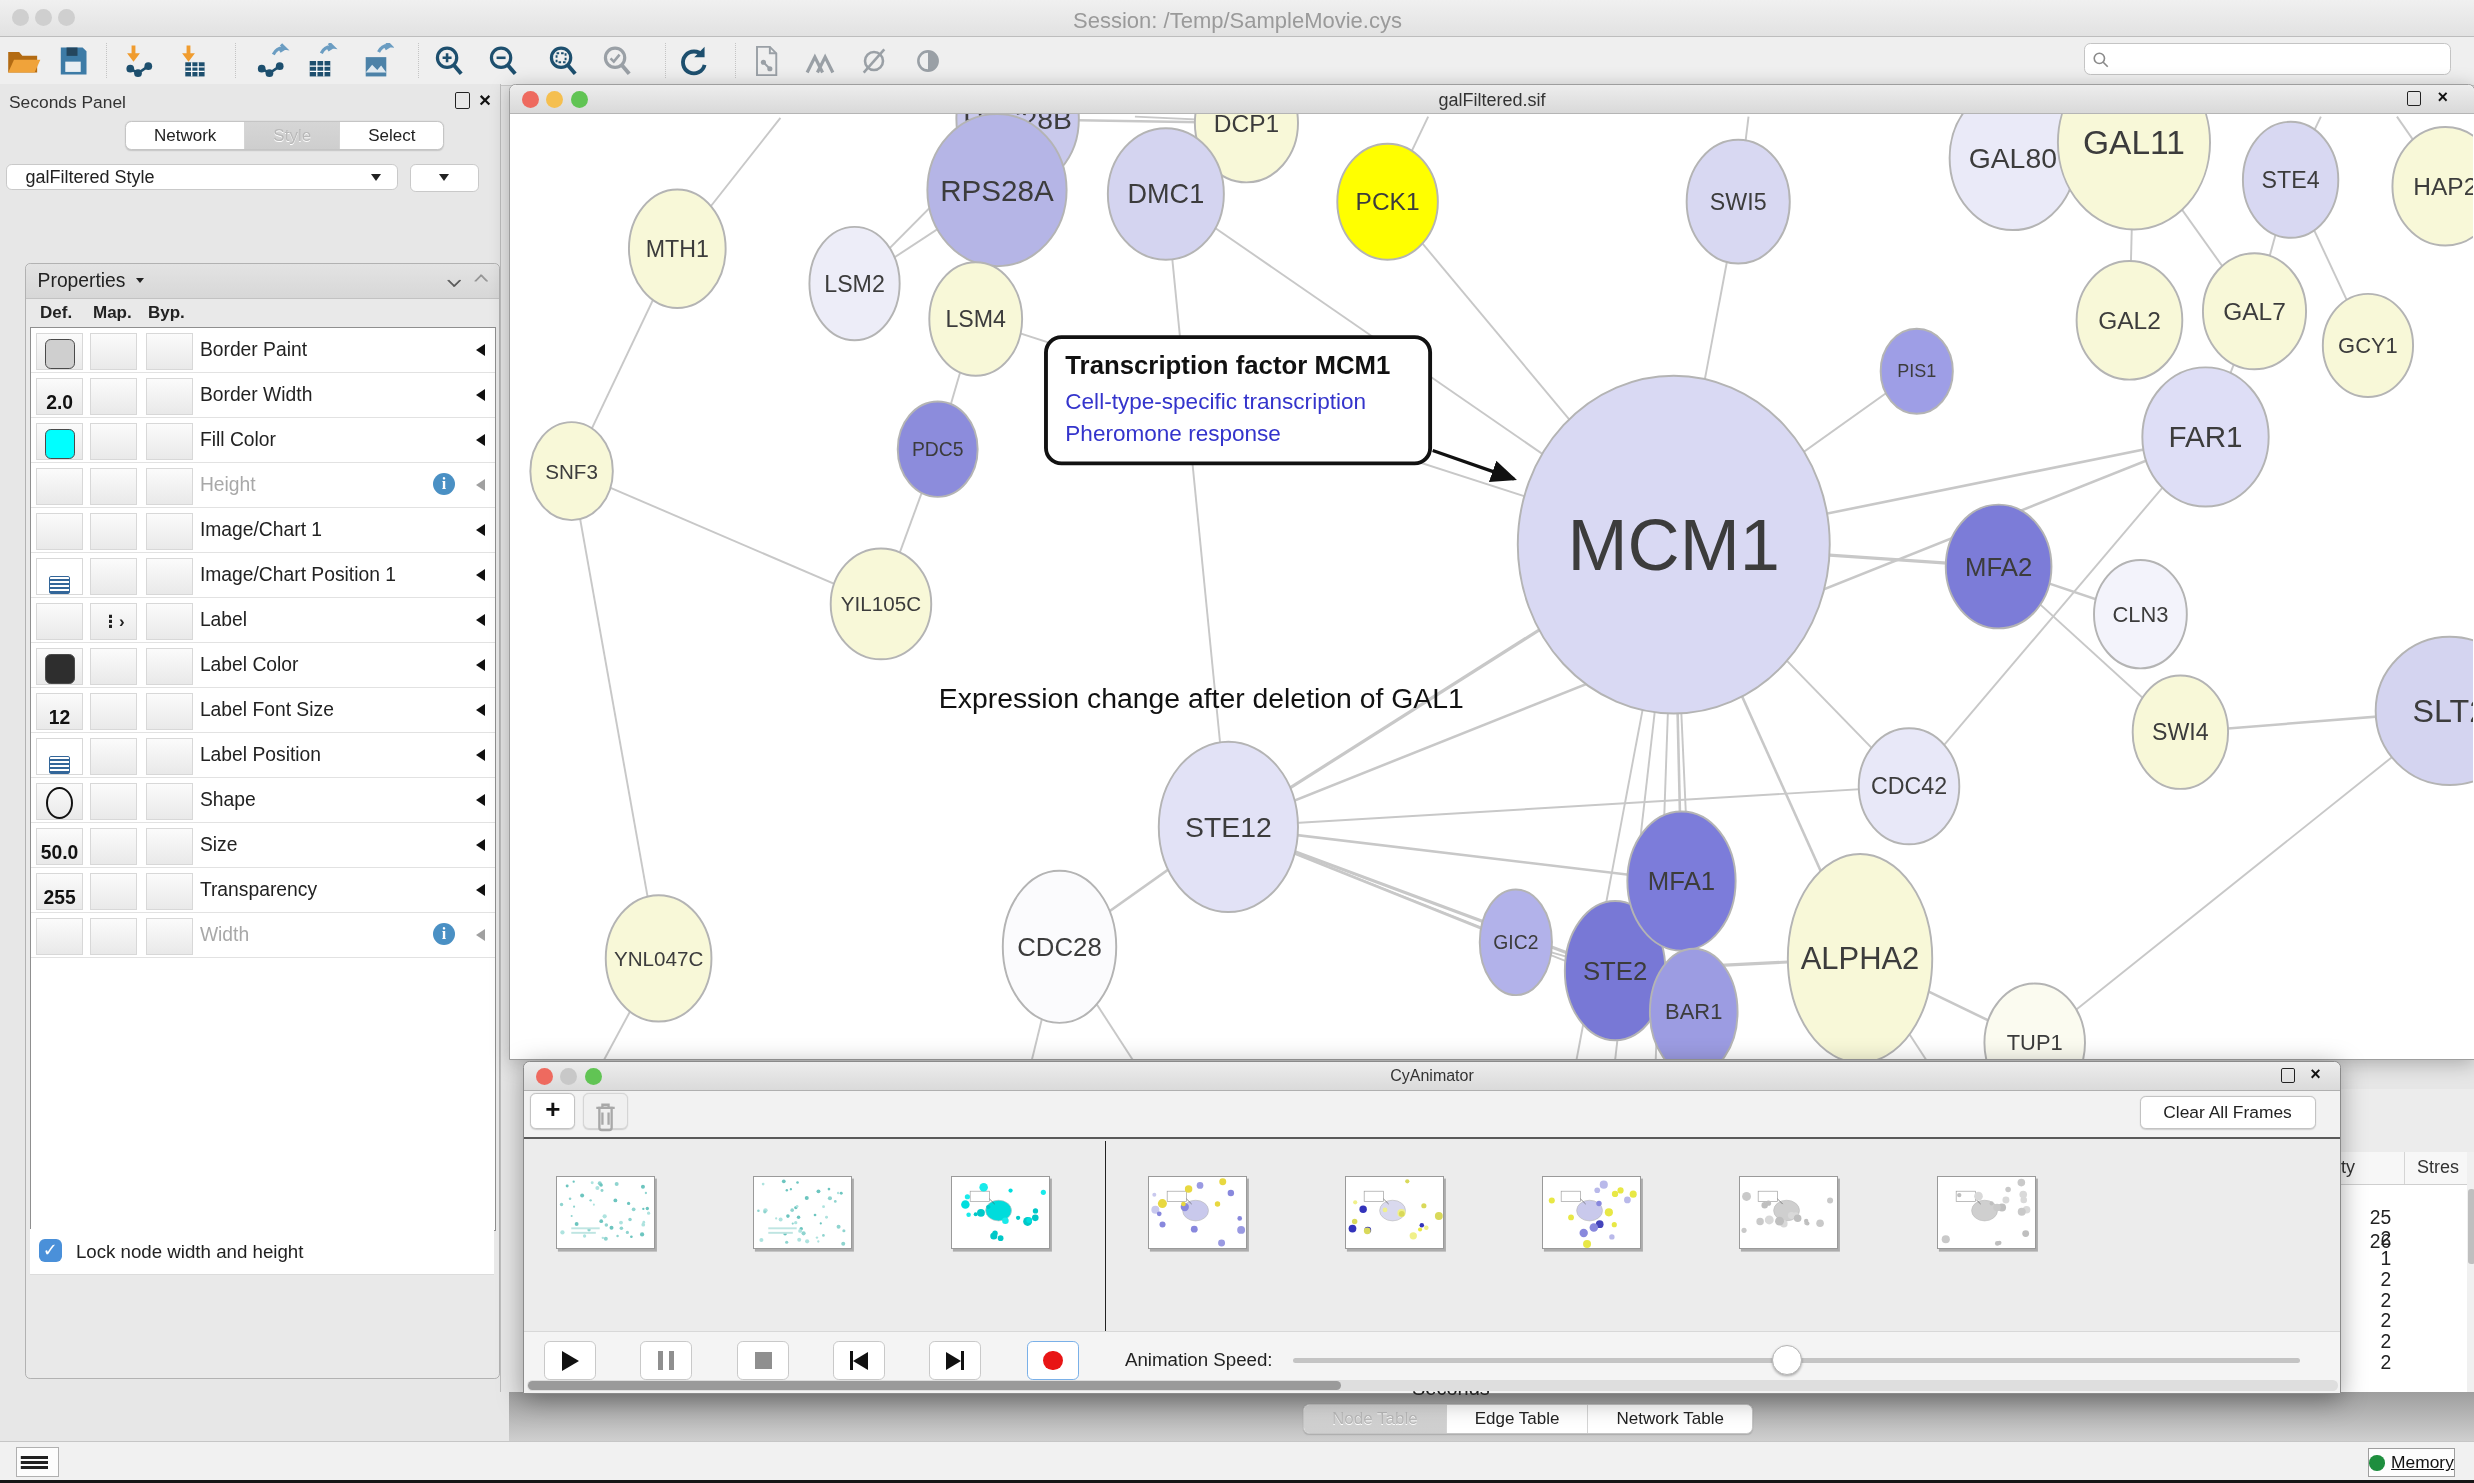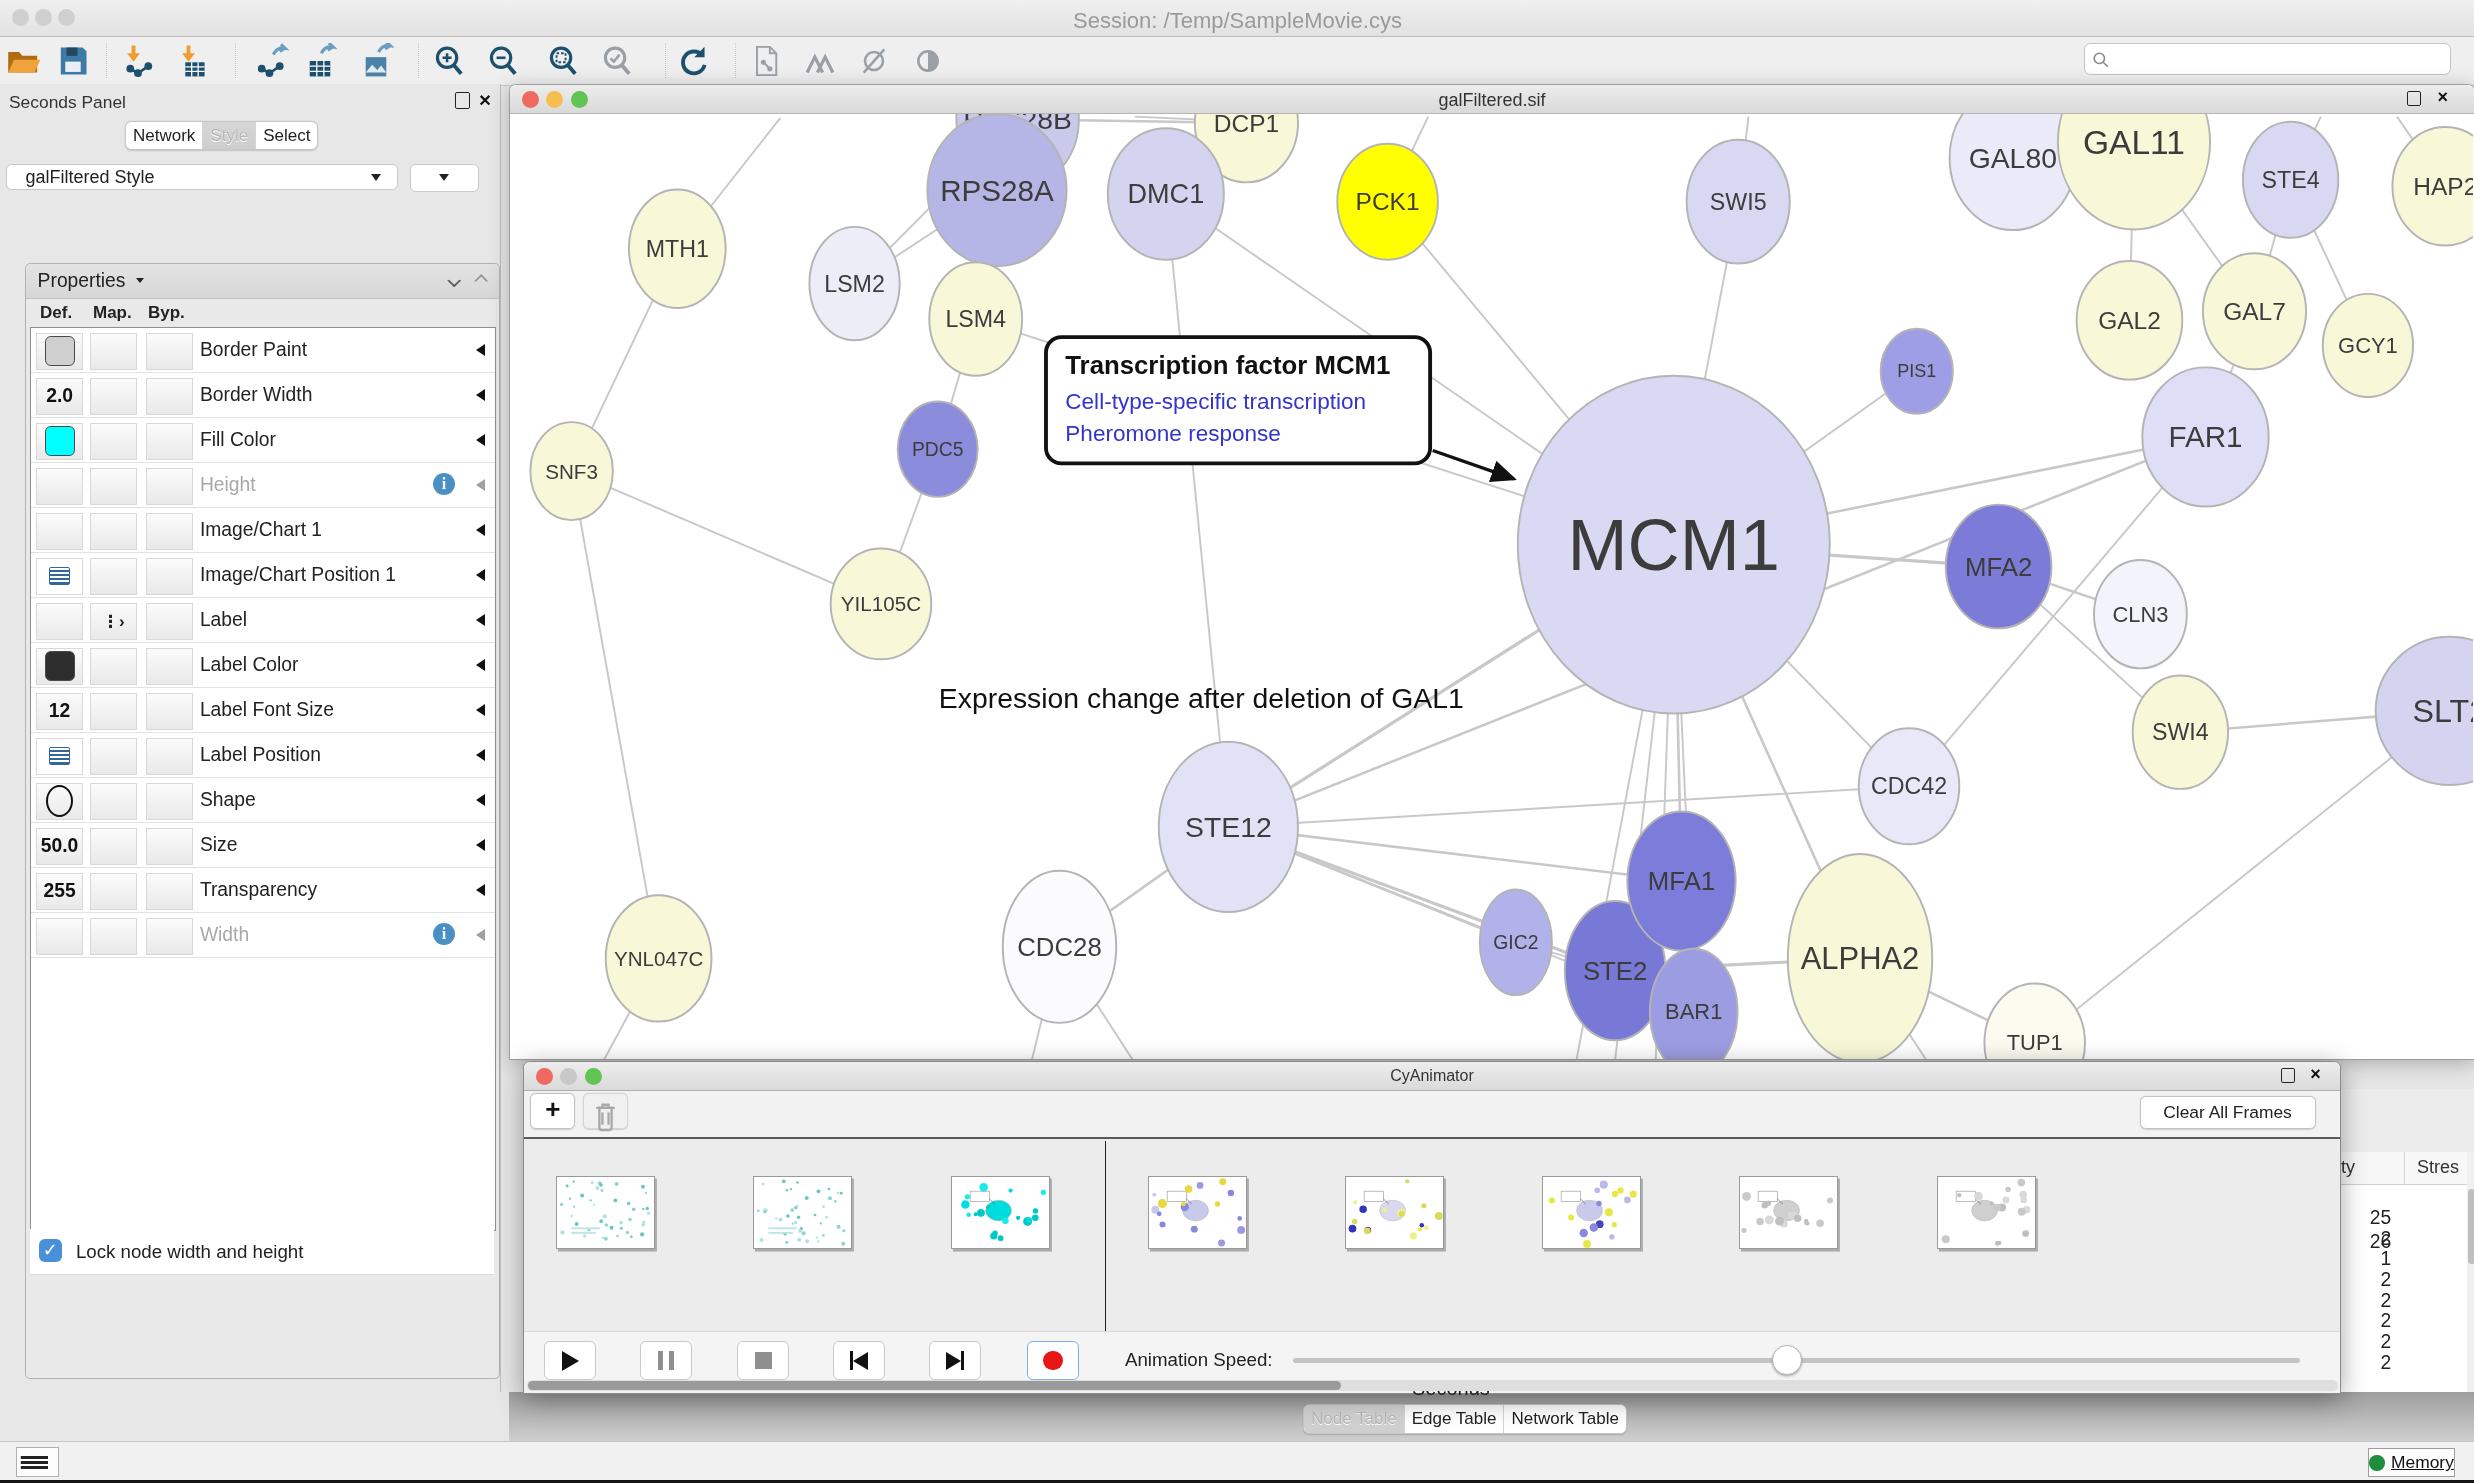--- a/index.html
+++ b/index.html
@@ -11,38 +11,38 @@
   #session-title{width:100%;text-align:center;top:7.7px;font-size:22px;color:#9a9a9a;}
   #main-toolbar{left:0;top:37px;width:2475px;height:48px;background:#efefef;border-bottom:0.6px solid #c9c9c9;}
   .tool{top:5.8px;width:36px;height:36px;}
   .tsep{top:6.4px;width:0;height:35px;border-left:1.3px dotted #c4c4c4;}
   #search-box{left:2084px;top:6.4px;width:365px;height:30px;background:#fff;border:1.3px solid #c4c4c4;border-radius:6.4px;}
   
   #control-panel{left:0;top:84px;width:500px;height:1357px;background:#e7e7e7;border-right:0.6px solid #bdbdbd;}
   #cp-title{left:9px;top:7.7px;font-size:17.4px;color:#333;}
   .float-box{width:13px;height:15.5px;border:1.9px solid #222;border-radius:1.9px;}
   .seg{display:flex;border:0.6px solid #c5c5c5;border-radius:6.4px;overflow:hidden;background:#fff;box-shadow:0 0.6px 1.3px rgba(0,0,0,.15);}
-  .seg>div{padding:0 7px;font-size:17px;color:#222;display:flex;align-items:center;justify-content:center;border-left:0.6px solid #d5d5d5;cursor:default;}
+  .seg>div{padding:0 28px;font-size:17px;color:#222;display:flex;align-items:center;justify-content:center;border-left:0.6px solid #d5d5d5;cursor:default;}
   .seg>div:first-child{border-left:none;}
   .seg>div.sel{background:linear-gradient(#d6d6d6,#cecece);color:#b9b9b9;text-shadow:0 0.6px 0 #fff;}
   #style-select{left:6.4px;top:80px;width:392px;height:26px;background:#fff;border:1.3px solid #c9c9c9;border-radius:5.8px;font-size:18px;color:#222;line-height:24.5px;padding-left:18px;box-sizing:border-box;}
   #style-menu-btn{left:410px;top:80px;width:67px;height:26px;background:#fff;border:1.3px solid #c9c9c9;border-radius:5.8px;}
   .tri-down{width:0;height:0;border-left:5.8px solid transparent;border-right:5.8px solid transparent;border-top:7.7px solid #222;}
   .tri-left{width:0;height:0;border-top:6.4px solid transparent;border-bottom:6.4px solid transparent;border-right:9px solid #111;}
   #props-box{left:25px;top:179px;width:473px;height:1114px;background:#e9e9e9;border:0.6px solid #b2b2b2;border-radius:5.2px;}
   #props-header{left:0;top:0;width:100%;height:34px;background:linear-gradient(#e3e3e3,#d7d7d7);border-bottom:0.6px solid #c2c2c2;border-radius:5.2px 5.2px 0 0;}
   #props-header .lbl{left:11.6px;top:6.4px;font-size:19.3px;color:#222;}
   .chev{width:8.4px;height:8.4px;border-right:1.9px solid #555;border-bottom:1.9px solid #555;display:inline-block;}
   .chev.down{transform:rotate(45deg);}
   .chev.up{transform:rotate(-135deg);}
   #col-headers{left:0;top:34px;width:100%;height:30px;font-size:17px;font-weight:bold;color:#222;}
   #rows-box{left:3.9px;top:63px;width:464px;height:902px;background:#fff;border:1.3px solid #8f8f8f;}
   .prow{position:relative;width:100%;height:44px;border-bottom:0.6px solid #e2e2e2;}
   .pcell{position:absolute;top:4.5px;width:45px;height:35px;background:linear-gradient(#fbfbfb,#e9e9e9);border:0.6px solid #d8d8d8;display:flex;align-items:center;justify-content:center;}
-  .pcell.c1{left:5.2px;} .pcell.c2{left:59px;} .pcell.c3{left:115px;}
+  .pcell.c1{left:5.2px;align-items:flex-end;} .pcell.c2{left:59px;} .pcell.c3{left:115px;}
   .swatch{width:28px;height:28px;border:1.3px solid #4a4a4a;border-radius:5.8px;}
   .defnum{font-size:19.3px;font-weight:bold;color:#111;}
   .pname{position:absolute;left:169px;top:11px;font-size:19.3px;color:#222;}
   .prow.dis .pname{color:#a8a8a8;}
   .parrow{position:absolute;right:10.3px;top:15.5px;}
   .prow.dis .parrow{border-right-color:#a0a0a0;}
   .info-i{position:absolute;right:40px;top:10.3px;width:22px;height:22px;border-radius:50%;background:#4a90c4;color:#fff;font-size:16px;font-weight:bold;text-align:center;line-height:22px;font-family:"Liberation Serif",serif;}
   .ellipse-icon{width:23px;height:28px;border:2.6px solid #111;border-radius:50%;}
   .pos-icon{width:19.3px;height:15.5px;border:1.9px solid #336699;border-radius:1.9px;background:repeating-linear-gradient(#fff 0 1.9px,#336699 1.9px 3.9px);}
   .discrete-icon{font-size:17px;color:#222;font-weight:bold;}

